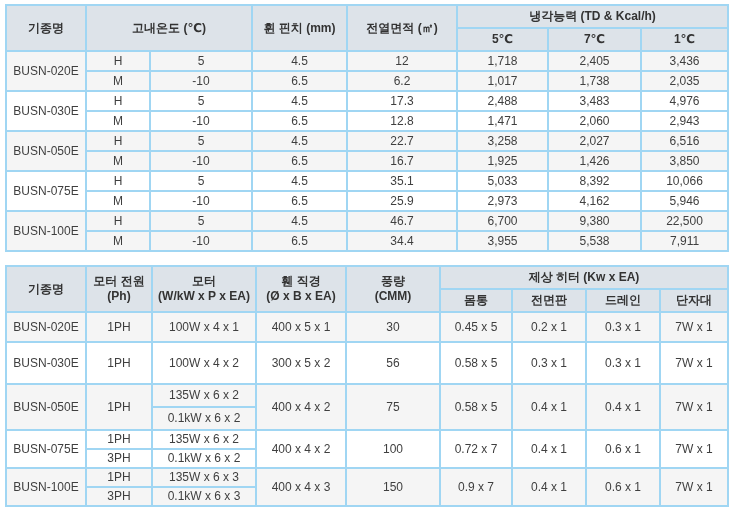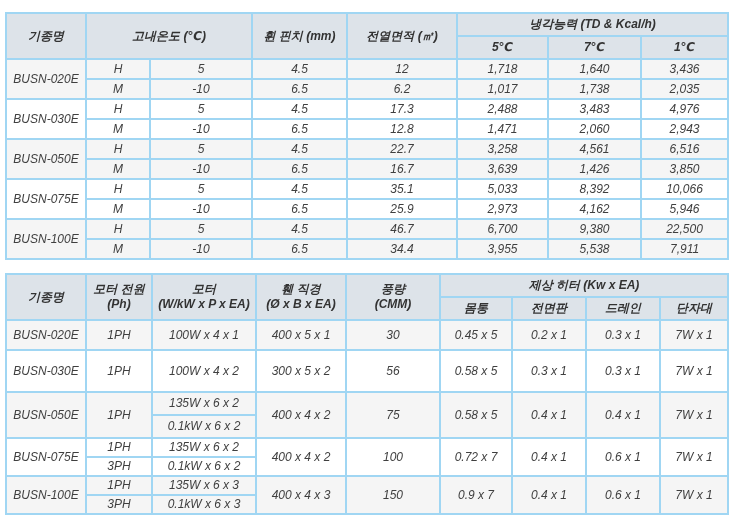--- a/index.html
+++ b/index.html
@@ -1,17 +1,17 @@
 <!DOCTYPE html>
 <html><head>
 <meta charset="utf-8">
 <style>
   html,body{margin:0;padding:0;background:#ffffff;}
   body{width:732px;height:523px;font-family:"Liberation Sans","DejaVu Sans",sans-serif;}
-  .wrap{padding:12px 5px 0 5px;font-style:italic;}
+  .wrap{padding:4px 5px 0 5px;}
   table{border-collapse:collapse;table-layout:fixed;width:722px;}
   td,th{border:2px solid #a0d6f3;text-align:center;vertical-align:middle;
         font-size:12px;color:#3f3f3f;overflow:hidden;line-height:1.25;}
   th{background:#dde3e9;font-weight:bold;color:#333333;white-space:pre-line;padding:2px 1px;}
   thead tr{height:23px;}
   .t1 tbody tr{height:20px;}
   .t1 tbody td{padding:0 2px;}
   .t2 tbody td{padding:0 2px;}
   tr.alt td{background:#f5f5f5;}
   tr.plain td{background:#ffffff;}
@@ -50,21 +50,21 @@
     </thead>
     <tbody>
 
       <tr class="alt">
         <td rowspan="2">BUSN-020E</td>
         <td>H</td>
         <td>5</td>
         <td>4.5</td>
         <td>12</td>
         <td>1,718</td>
-        <td>1,640</td>
+        <td>2,405</td>
         <td>3,436</td>
       </tr>
       <tr class="alt">
         <td>M</td>
         <td>-10</td>
         <td>6.5</td>
         <td>6.2</td>
         <td>1,017</td>
         <td>1,738</td>
         <td>2,035</td>
@@ -90,29 +90,29 @@
         <td>2,943</td>
       </tr>
 
       <tr class="alt">
         <td rowspan="2">BUSN-050E</td>
         <td>H</td>
         <td>5</td>
         <td>4.5</td>
         <td>22.7</td>
         <td>3,258</td>
-        <td>4,561</td>
+        <td>2,027</td>
         <td>6,516</td>
       </tr>
       <tr class="alt">
         <td>M</td>
         <td>-10</td>
         <td>6.5</td>
         <td>16.7</td>
-        <td>3,639</td>
+        <td>1,925</td>
         <td>1,426</td>
         <td>3,850</td>
       </tr>
 
       <tr class="plain">
         <td rowspan="2">BUSN-075E</td>
         <td>H</td>
         <td>5</td>
         <td>4.5</td>
         <td>35.1</td>

